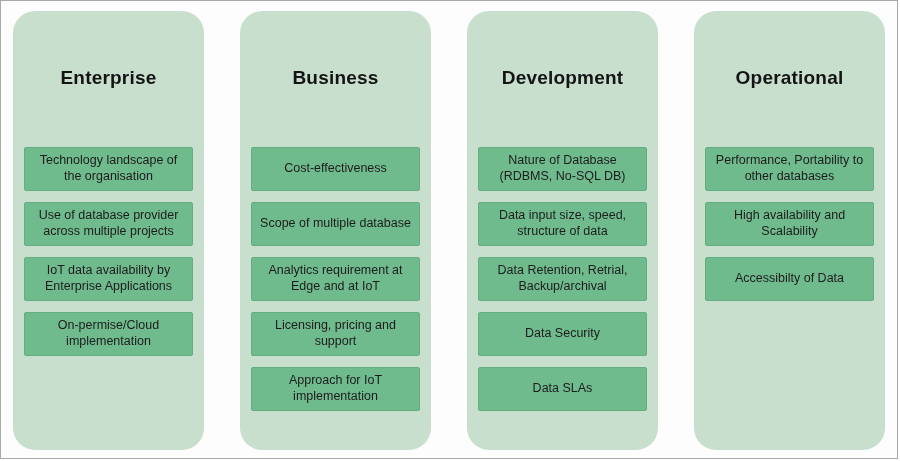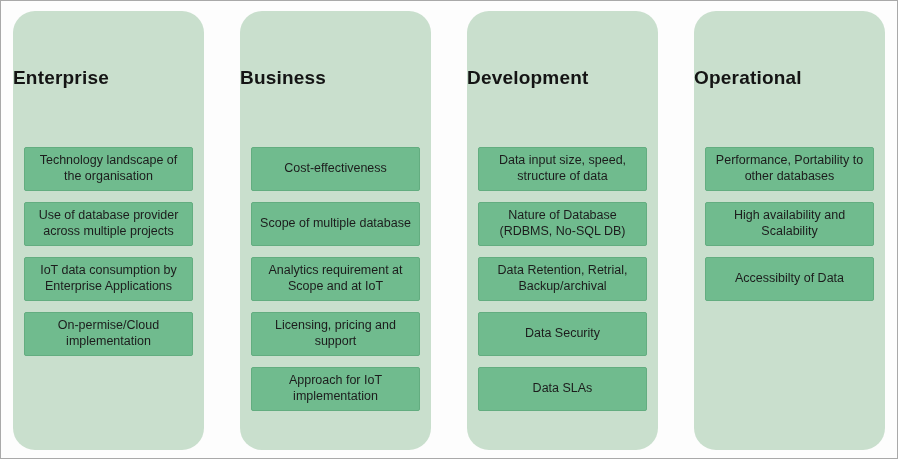--- a/index.html
+++ b/index.html
@@ -22,20 +22,21 @@
     width: 191px;
     height: 439px;
     box-sizing: border-box;
     background: #c9dfcd;
     border-radius: 22px;
     display: flex;
     flex-direction: column;
   }
   .col-title {
     margin-top: 56px;
+    text-align: center;
     font-size: 19px;
     font-weight: bold;
     color: #141414;
     letter-spacing: 0.2px;
   }
   .items {
     margin-top: 58px;
     display: flex;
     flex-direction: column;
     gap: 11px;
@@ -60,41 +61,41 @@
 </head>
 <body>
 
 <div class="canvas">
 
   <div class="column">
     <div class="col-title">Enterprise</div>
     <div class="items">
       <div class="item">Technology landscape of the organisation</div>
       <div class="item">Use of database provider across multiple projects</div>
-      <div class="item">IoT data consumption by Enterprise Applications</div>
+      <div class="item">IoT data availability by Enterprise Applications</div>
       <div class="item">On-permise/Cloud implementation</div>
     </div>
   </div>
 
   <div class="column">
     <div class="col-title">Business</div>
     <div class="items">
       <div class="item">Cost-effectiveness</div>
       <div class="item">Scope of multiple database</div>
-      <div class="item">Analytics requirement at Scope and at IoT</div>
+      <div class="item">Analytics requirement at Edge and at IoT</div>
       <div class="item">Licensing, pricing and support</div>
       <div class="item">Approach for IoT implementation</div>
     </div>
   </div>
 
   <div class="column">
     <div class="col-title">Development</div>
     <div class="items">
+      <div class="item">Nature of Database (RDBMS, No-SQL DB)</div>
       <div class="item">Data input size, speed, structure of data</div>
-      <div class="item">Nature of Database (RDBMS, No-SQL DB)</div>
       <div class="item">Data Retention, Retrial, Backup/archival</div>
       <div class="item">Data Security</div>
       <div class="item">Data SLAs</div>
     </div>
   </div>
 
   <div class="column">
     <div class="col-title">Operational</div>
     <div class="items">
       <div class="item">Performance, Portability to other databases</div>

